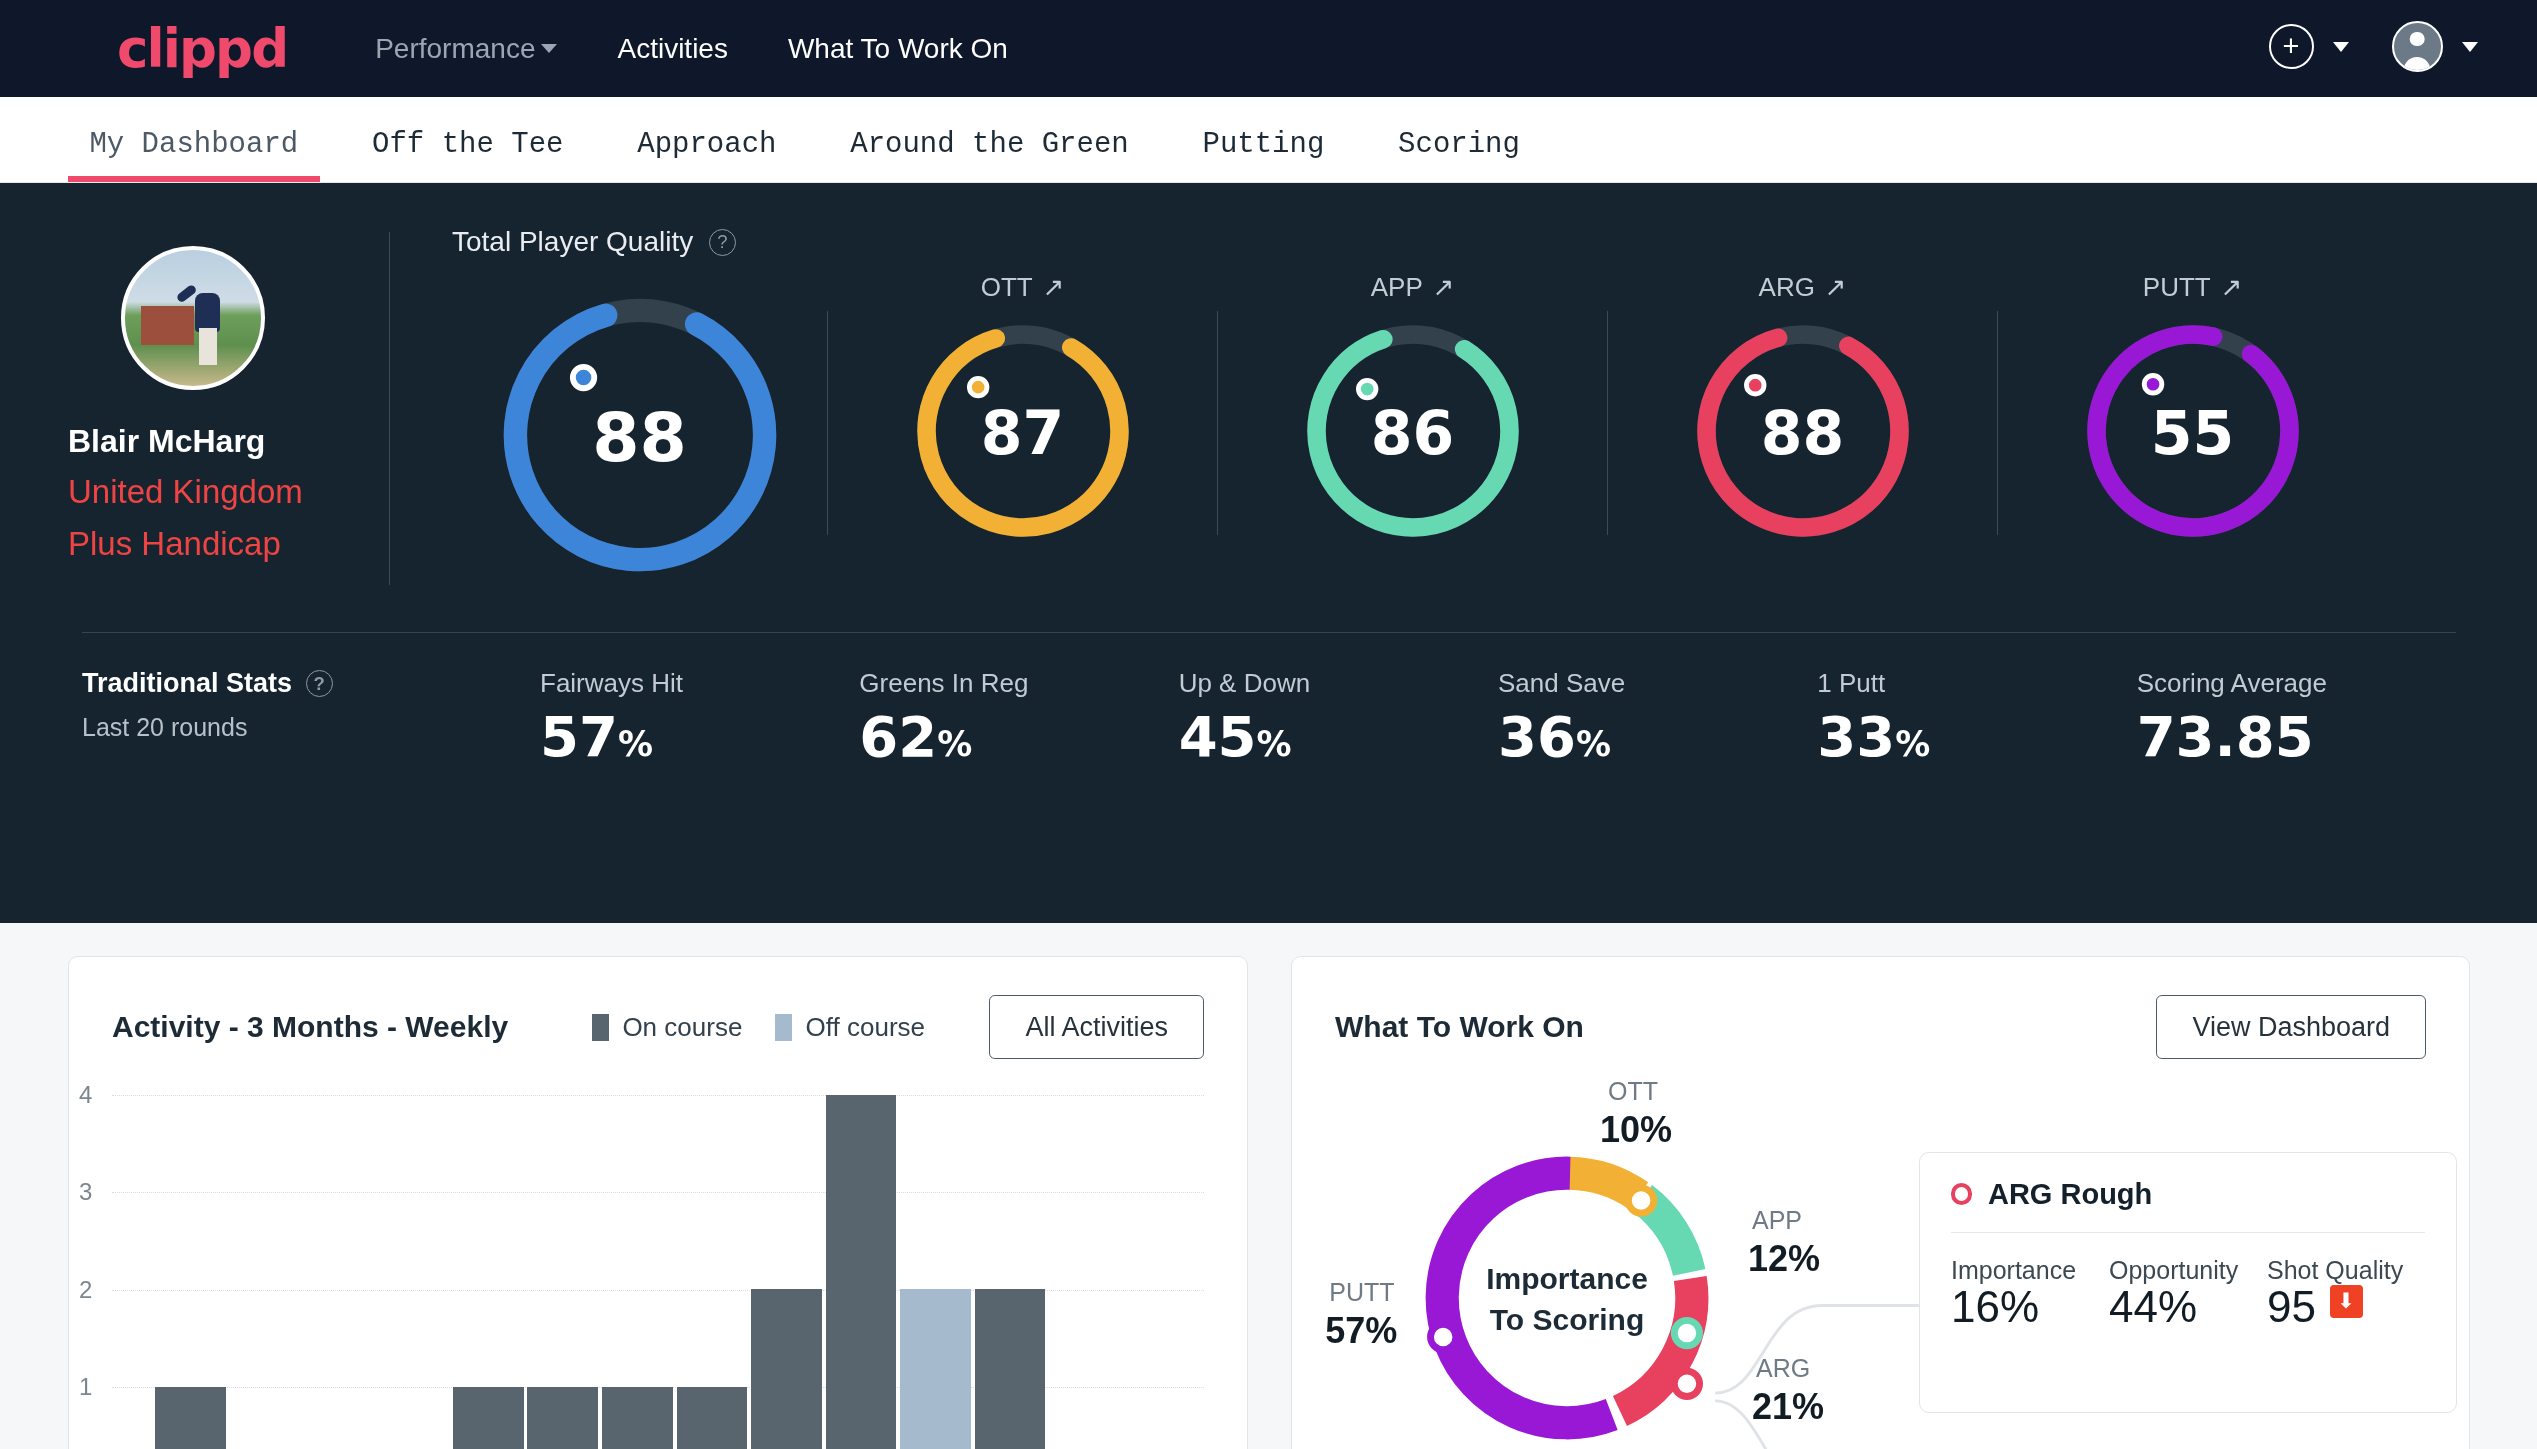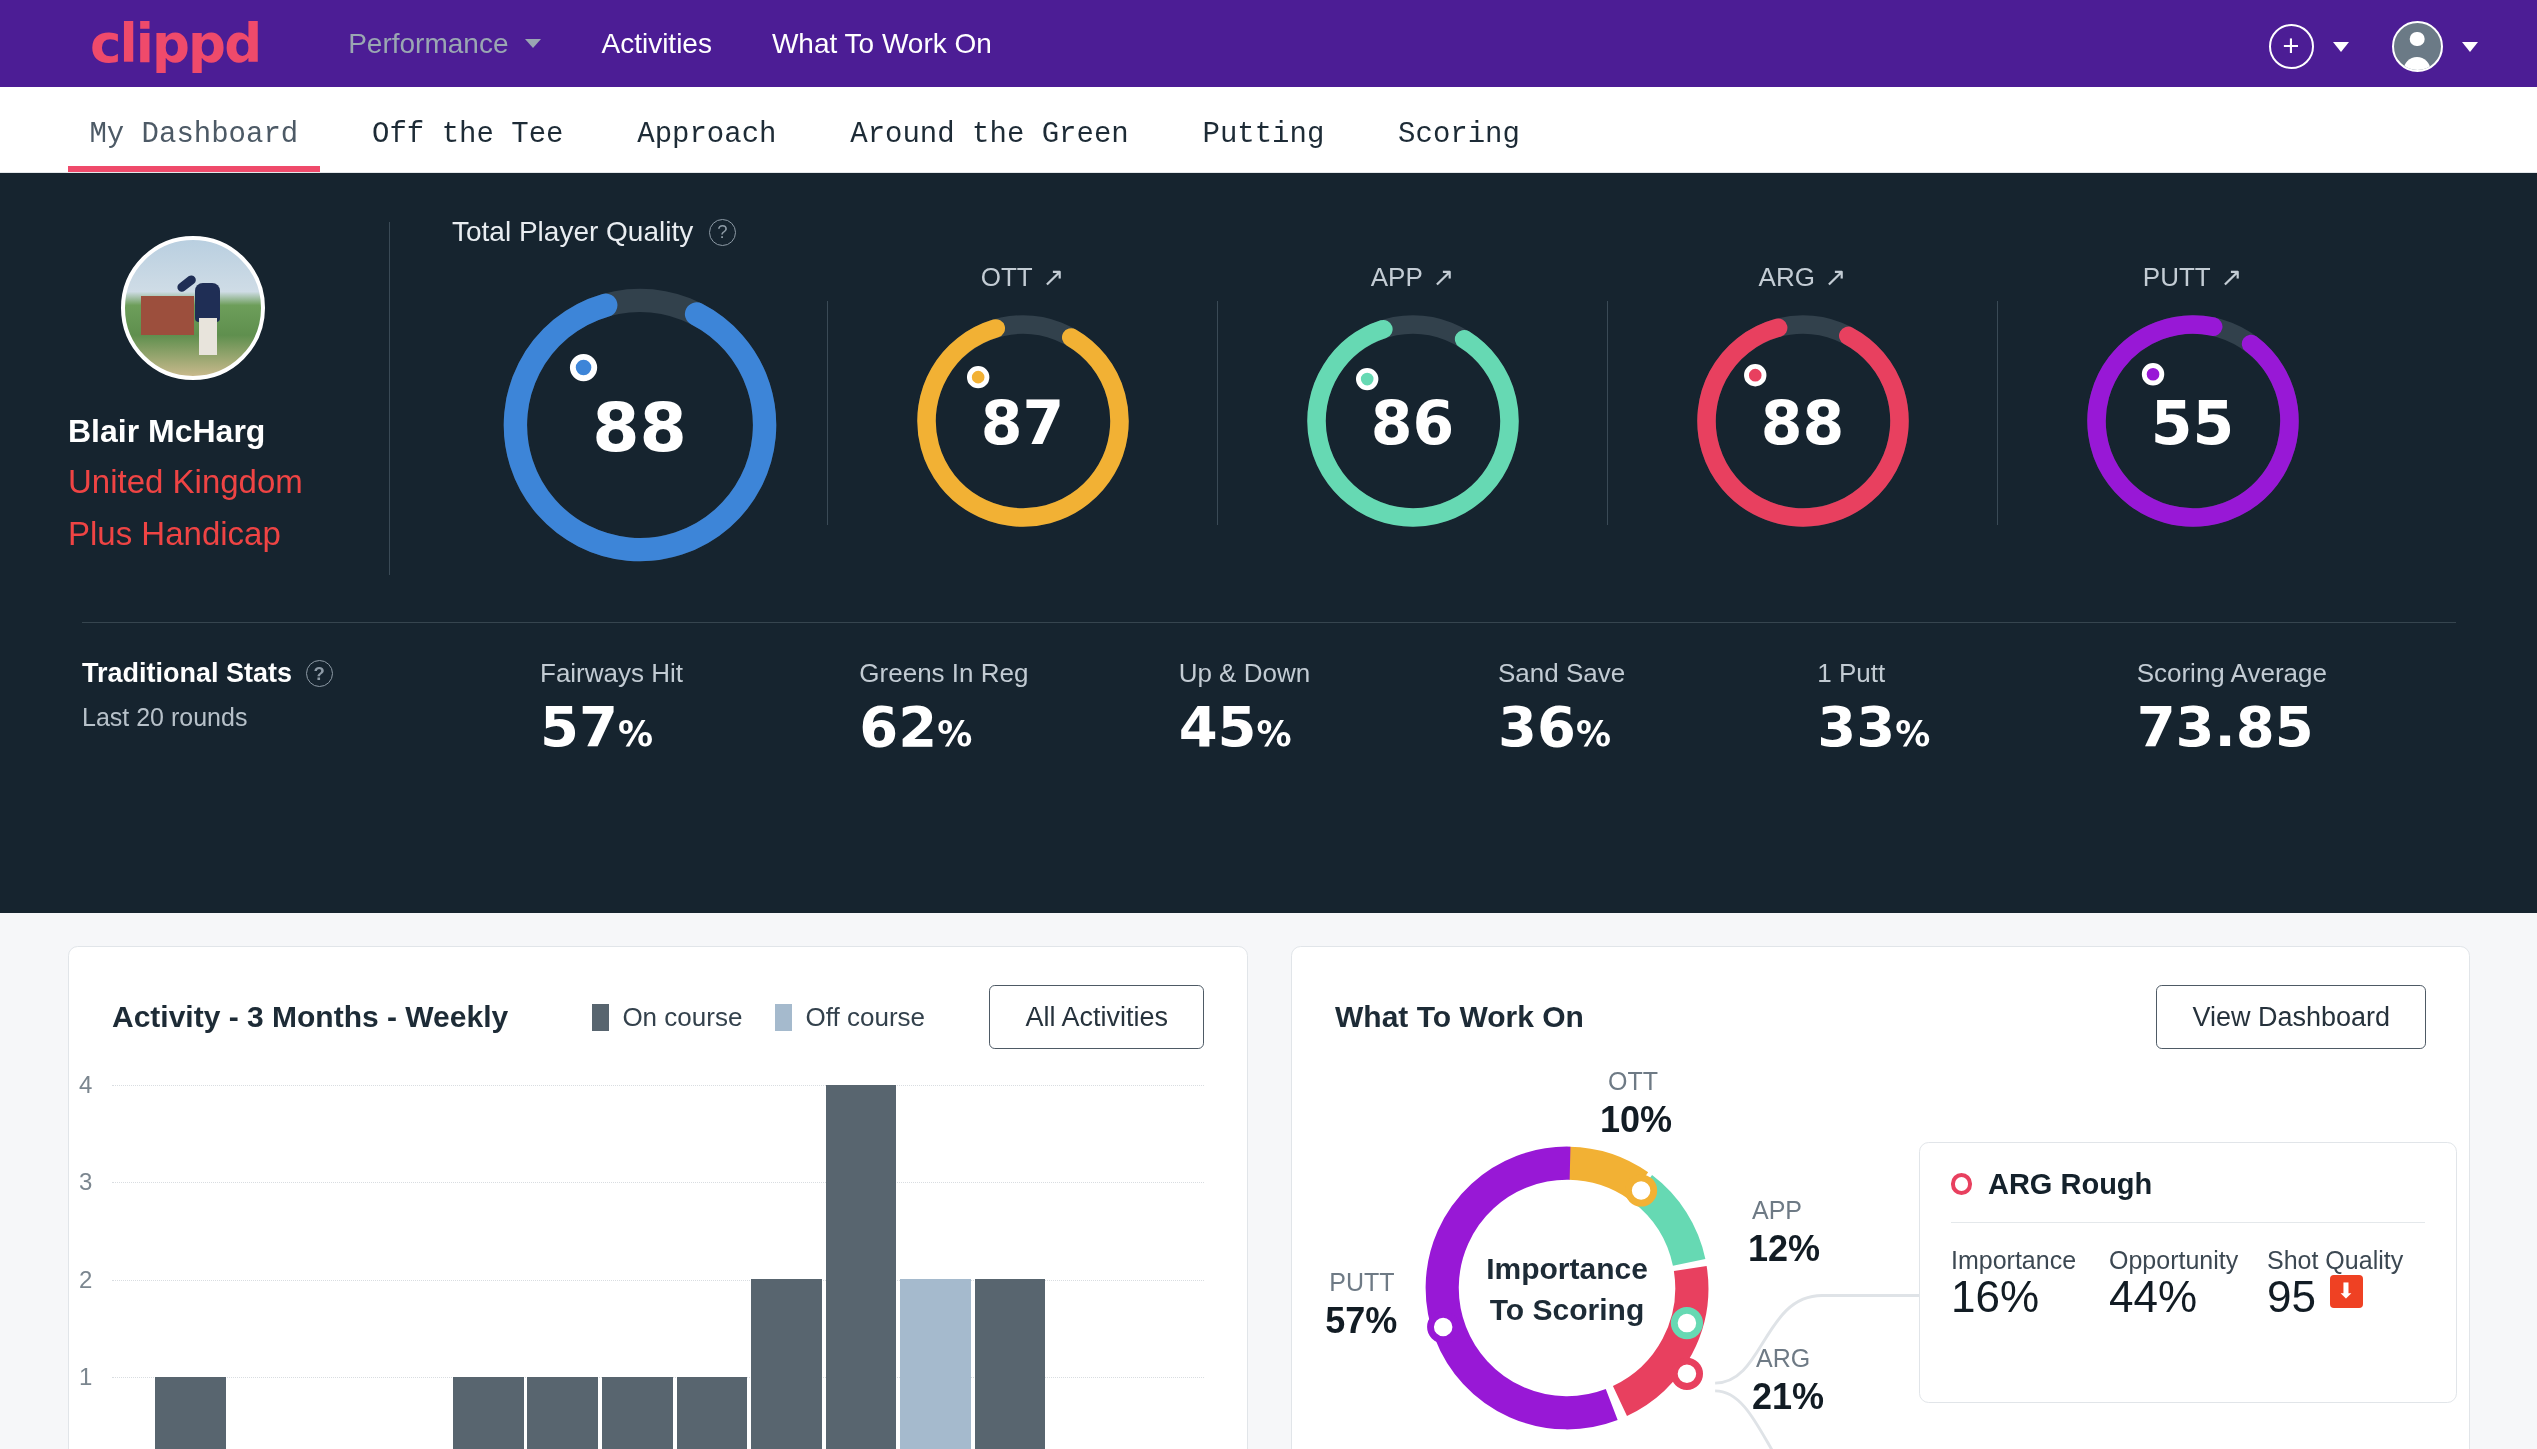--- a/index.html
+++ b/index.html
@@ -4,32 +4,32 @@
 <style>
   * { box-sizing: border-box; margin: 0; padding: 0; }
   html, body {
     width: 2538px; height: 1450px;
     font-family: "Liberation Sans", sans-serif;
     background: #ffffff;
     overflow: hidden;
   }
   
   .topnav {
-    height: 87px; background: #4c1d95;
-    display: flex; align-items: center; padding: 0 51px;
+    height: 97px; background: #0f172a;
+    display: flex; align-items: center; padding: 0 78px;
     position: relative;
   }
   .logo {
     font-size: 53px; font-weight: 700; color: #ef4a6b;
     letter-spacing: -1.9px; margin-left: 39px; margin-right: 88px;
     font-family: "DejaVu Sans", sans-serif;
   }
   .navlink {
     font-size: 28px; color: #ffffff; margin-right: 60px;
-    display: flex; align-items: center; gap: 17px; cursor: pointer;
+    display: flex; align-items: center; gap: 6px; cursor: pointer;
     white-space: nowrap;
   }
   .navlink.muted { color: #9aa7b2; }
   .caret {
     width: 0; height: 0; border-left: 8.8px solid transparent;
     border-right: 8.8px solid transparent; border-top: 9.7px solid currentColor;
     display: inline-block;
   }
   .nav-right {
     position: absolute; right: 60px; top: 0; height: 93px;

